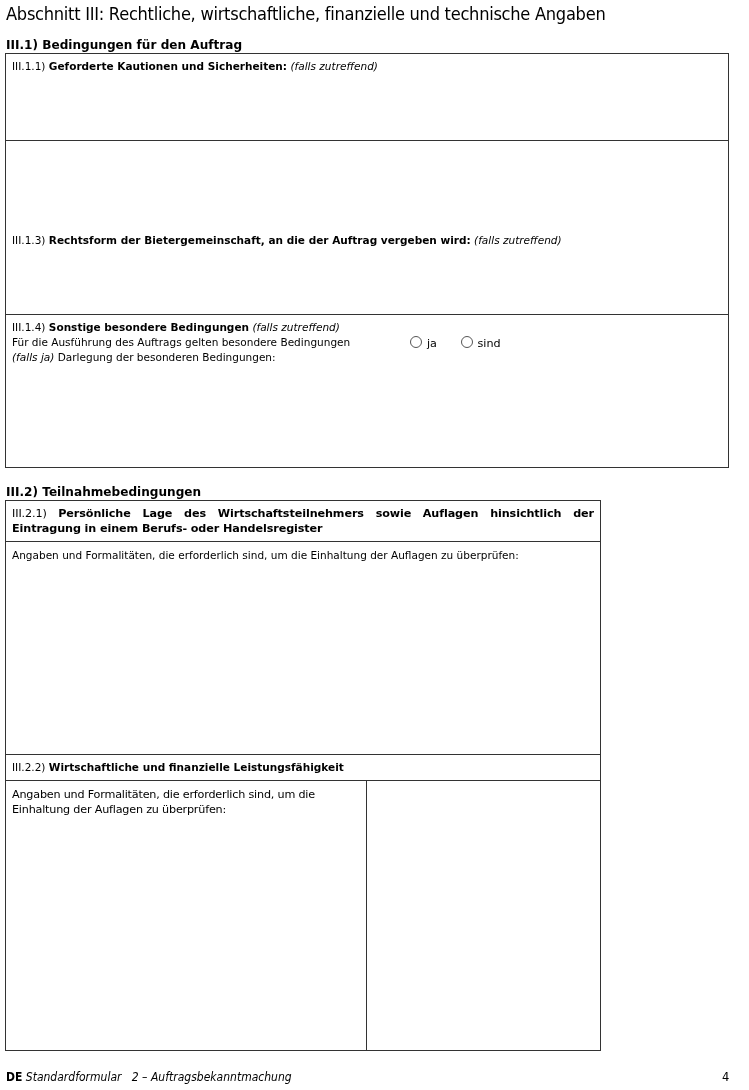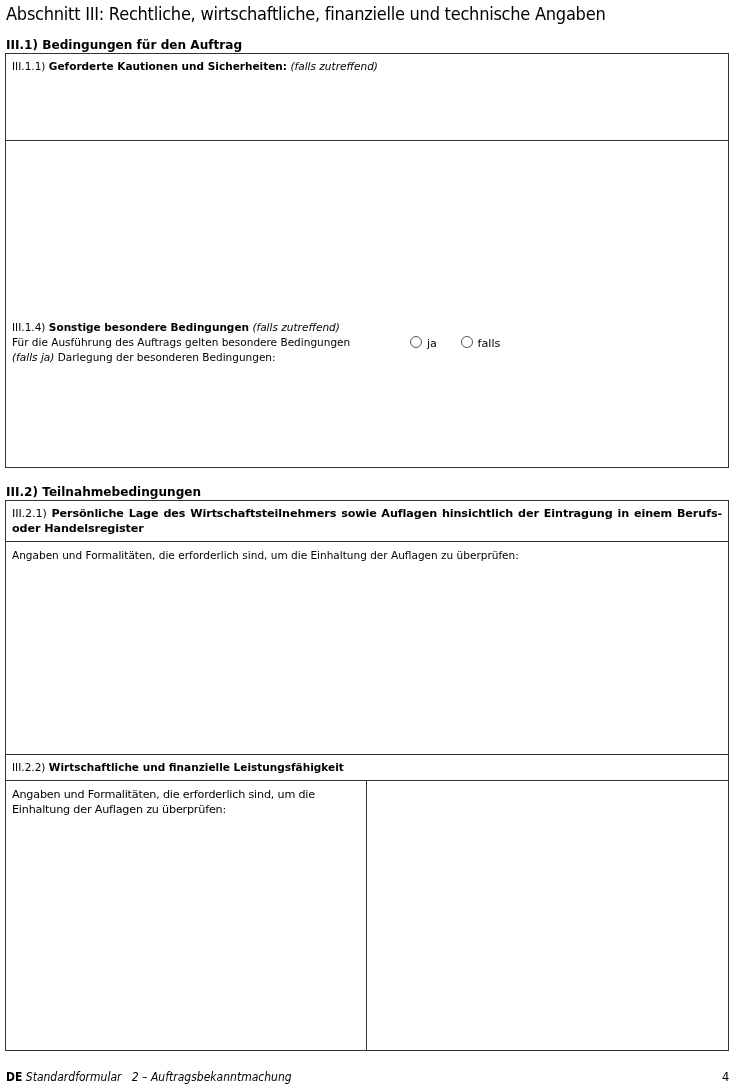--- a/index.html
+++ b/index.html
@@ -60,45 +60,52 @@
 <div class="abs sec-head b" style="left:6px; top:37px;">III.1) Bedingungen für den Auftrag</div>
 
 <div class="abs box" style="left:5px; top:53px; width:724px; height:415px;">
   <div class="cell" style="top:0; height:87px;">
     <span class="t">
       <span>III.1.1)</span>
       <span class="b">Geforderte Kautionen und Sicherheiten:</span>
       <span class="i">(falls zutreffend)</span>
     </span>
   </div>
+  <div class="cell" style="top:174px; height:87px;">
+    <span class="t">
+      <span>III.1.3)</span>
+      <span class="b">Rechtsform der Bietergemeinschaft, an die der Auftrag vergeben wird:</span>
+      <span class="i">(falls zutreffend)</span>
+    </span>
+  </div>
   <div class="cell" style="top:261px; bottom:0; border-bottom:none;">
     <span class="t">
       <span>III.1.4)</span>
       <span class="b">Sonstige besondere Bedingungen</span>
       <span class="i">(falls zutreffend)</span>
     </span>
     <span class="t">Für die Ausführung des Auftrags gelten besondere Bedingungen</span>
     <span class="t">
       <span class="i">(falls ja)</span>
       <span>Darlegung der besonderen Bedingungen:</span>
     </span>
     <div class="radio-group">
       <span class="radio-opt">
         <span class="radio"></span><span>ja</span>
       </span>
       <span class="radio-opt">
-        <span class="radio"></span><span>falls</span>
+        <span class="radio"></span><span>sind</span>
       </span>
     </div>
   </div>
 </div>
 
 <div class="abs sec-head b" style="left:6px; top:484px;">III.2) Teilnahmebedingungen</div>
 
-<div class="abs box" style="left:5px; top:500px; width:724px; height:551px;">
+<div class="abs box" style="left:5px; top:500px; width:596px; height:551px;">
   <div class="cell" style="top:0; height:41px; padding-top:5px;">
     <span class="justify" style="display:block; font-size:11.2px; letter-spacing:-0.1px;">
       <span>III.2.1)</span>
       <span class="b">Persönliche Lage des Wirtschaftsteilnehmers sowie</span>
       <span class="b">Auflagen hinsichtlich der Eintragung in einem Berufs- oder Handelsregister</span>
     </span>
   </div>
   <div class="cell" style="top:41px; height:213px; padding-top:6px;">
     <span class="t">Angaben und Formalitäten, die erforderlich sind, um die Einhaltung der Auflagen zu überprüfen:</span>
   </div>

